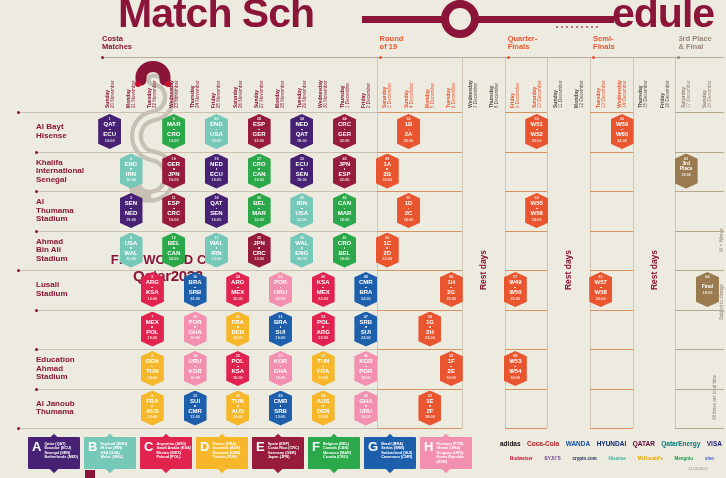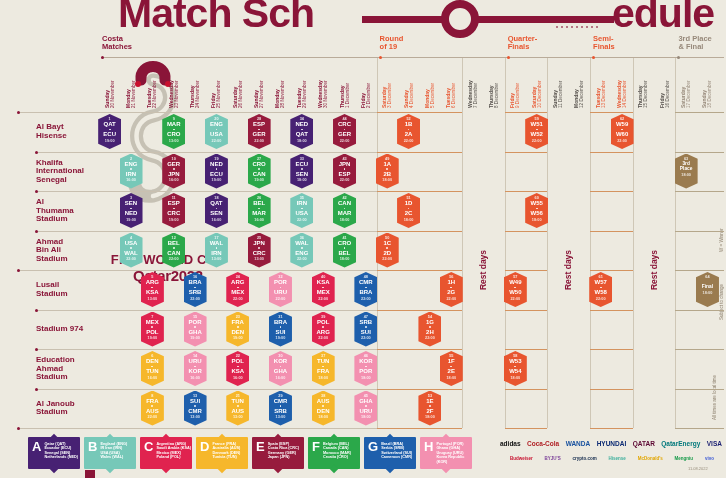--- a/index.html
+++ b/index.html
@@ -303,26 +303,25 @@
 International
 Senegal</div>
     <div class="abs rowlabel" style="left: 36px; top: 191px; height: 39.5px;">Al
 Thumama
 Stadium</div>
     <div class="abs rowlabel" style="left: 36px; top: 230.5px; height: 39.5px;">Ahmad
 Bin Ali
 Stadium</div>
     <div class="abs rowlabel" style="left: 36px; top: 270px; height: 39.5px;">Lusail
 Stadium</div>
-    <div class="abs rowlabel" style="left: 36px; top: 309.5px; height: 39.5px;">Stadium 974</div>
     <div class="abs rowlabel" style="left: 36px; top: 349px; height: 39.5px;">Education
 Ahmad
 Stadium</div>
     <div class="abs rowlabel" style="left: 36px; top: 388.5px; height: 39.5px;">Al Janoub
-Stadium</div>
+Thumama</div>
     <div class="abs rest" style="left: 477.8px; top: 310px;">Rest days</div>
     <div class="abs rest" style="left: 563.2px; top: 310px;">Rest days</div>
     <div class="abs rest" style="left: 648.6px; top: 310px;">Rest days</div>
     <div class="abs hex" style="left: 98.175px; top: 114px; background: rgb(71, 33, 115);">
       <span class="num">1</span>
       <span class="t">QAT</span>
       <span class="vs" style="display: block;"></span>
       <span class="t">ECU</span>
       <span class="time">19:00</span>
     </div>

